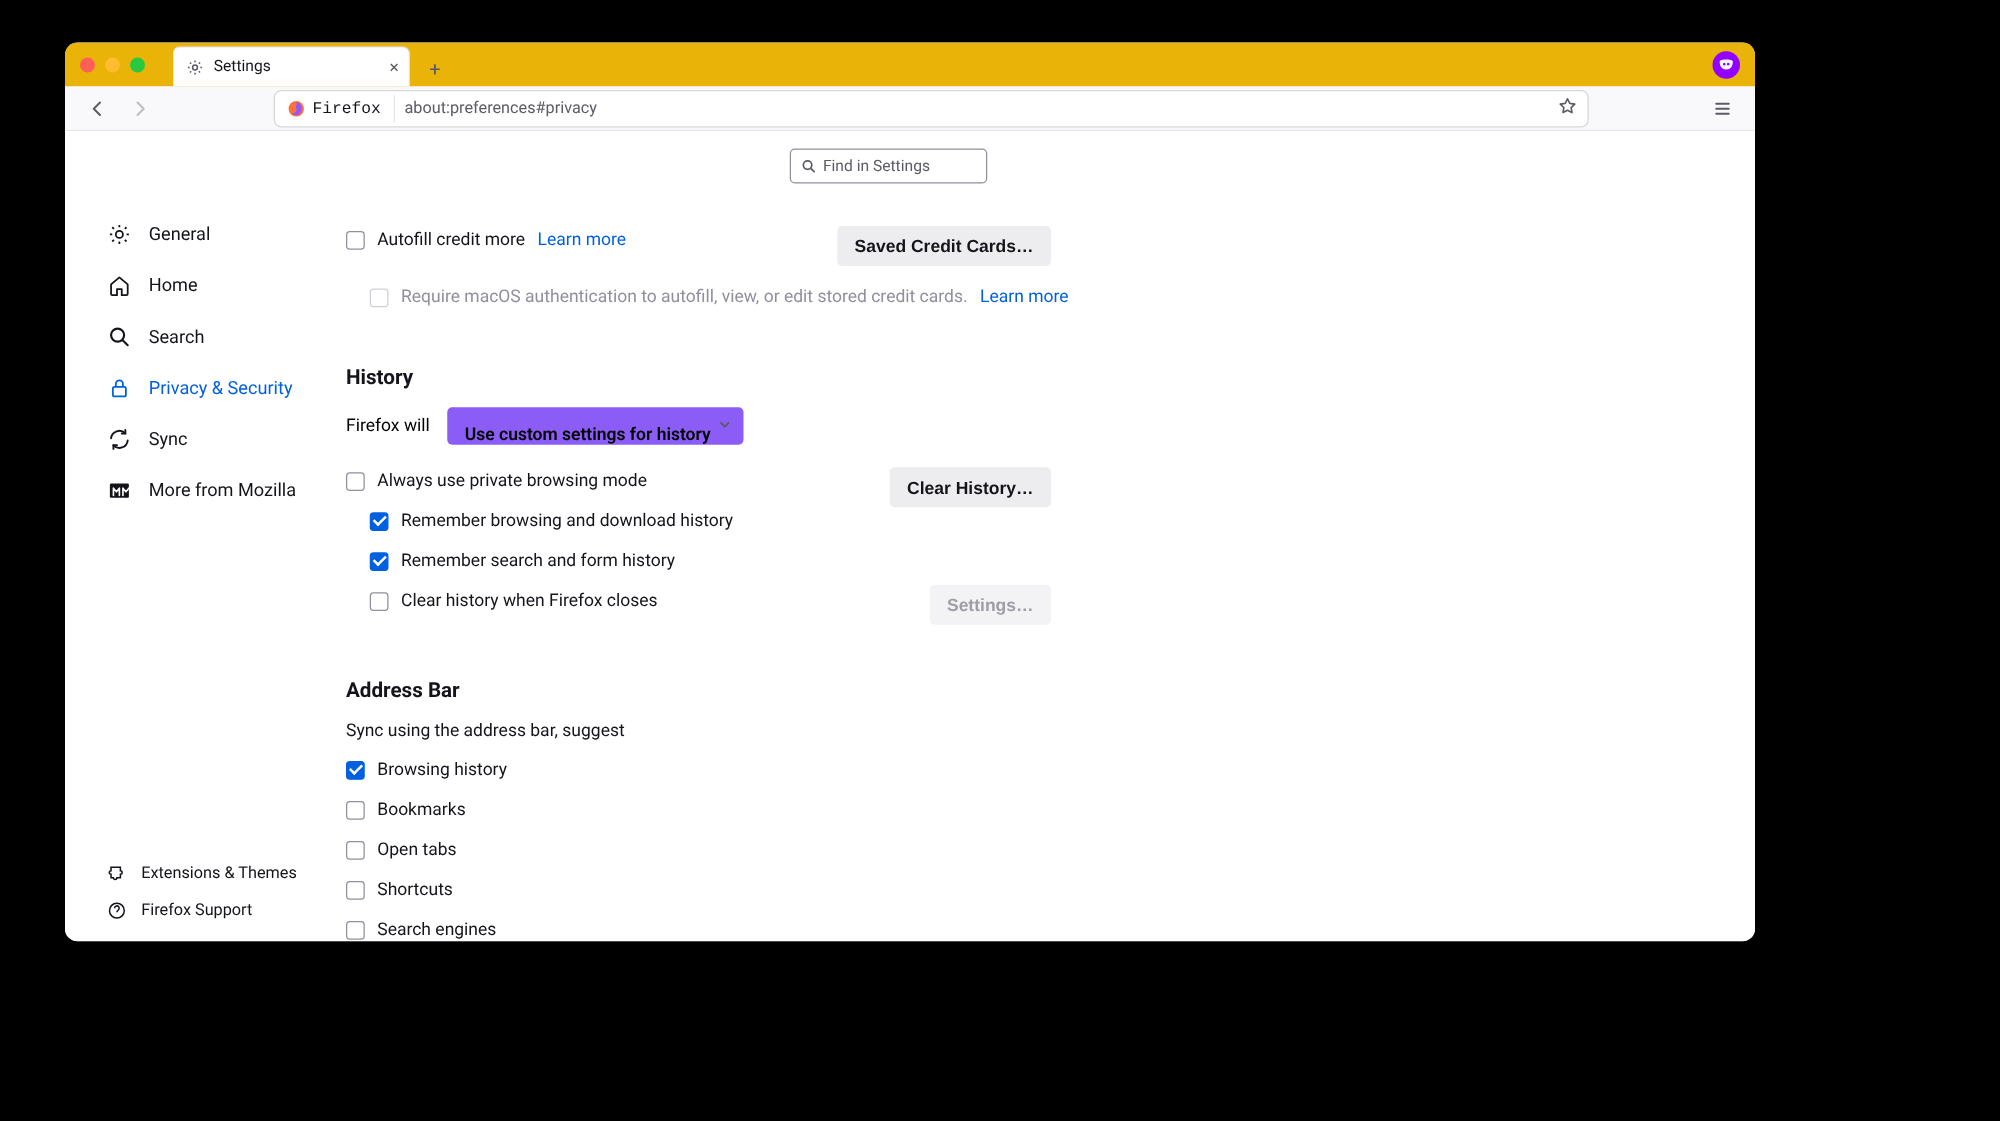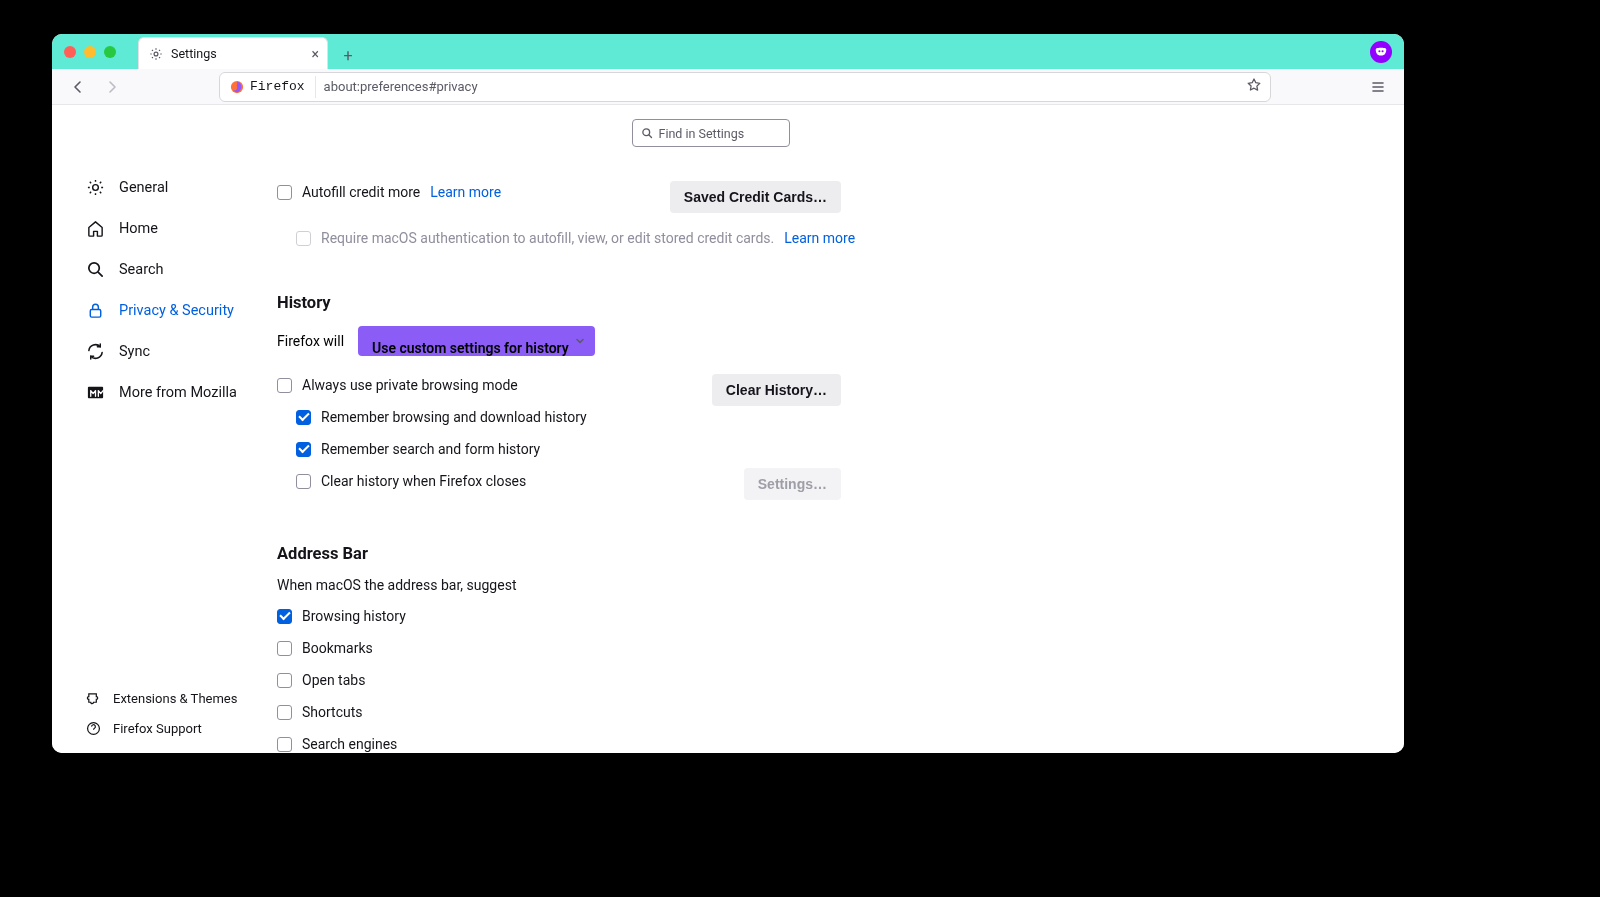--- a/index.html
+++ b/index.html
@@ -19,21 +19,21 @@
     background: #fff;
     border-radius: 10px;
     box-shadow: 0 20px 60px rgba(0,0,0,0.5);
     overflow: hidden;
     display: flex;
     flex-direction: column;
   }
   
   .titlebar {
     height: 35px;
-    background: #5eead4;
+    background: #eab308;
     display: flex;
     align-items: center;
     padding: 0 12px;
     position: relative;
   }
   .traffic-lights { display: flex; gap: 8px; margin-right: 22px; }
   .tl { width: 12px; height: 12px; border-radius: 50%; }
   .tl-close { background: #ff5f57; }
   .tl-min { background: #febc2e; }
   .tl-max { background: #28c840; }
@@ -461,21 +461,21 @@
             <span>Clear history when Firefox closes</span>
           </div>
         </div>
         <div style="display:flex; flex-direction:column; gap:62px; align-items:flex-end;">
           <button class="btn">Clear History…</button>
           <button class="btn disabled">Settings…</button>
         </div>
       </div>
 
       <div class="section-title">Address Bar</div>
-      <div class="subtitle">When macOS the address bar, suggest</div>
+      <div class="subtitle">Sync using the address bar, suggest</div>
 
       <div class="checkrow">
         <div class="checkbox checked"></div>
         <span>Browsing history</span>
       </div>
       <div class="spacer-sm"></div>
       <div class="checkrow">
         <div class="checkbox"></div>
         <span>Bookmarks</span>
       </div>

